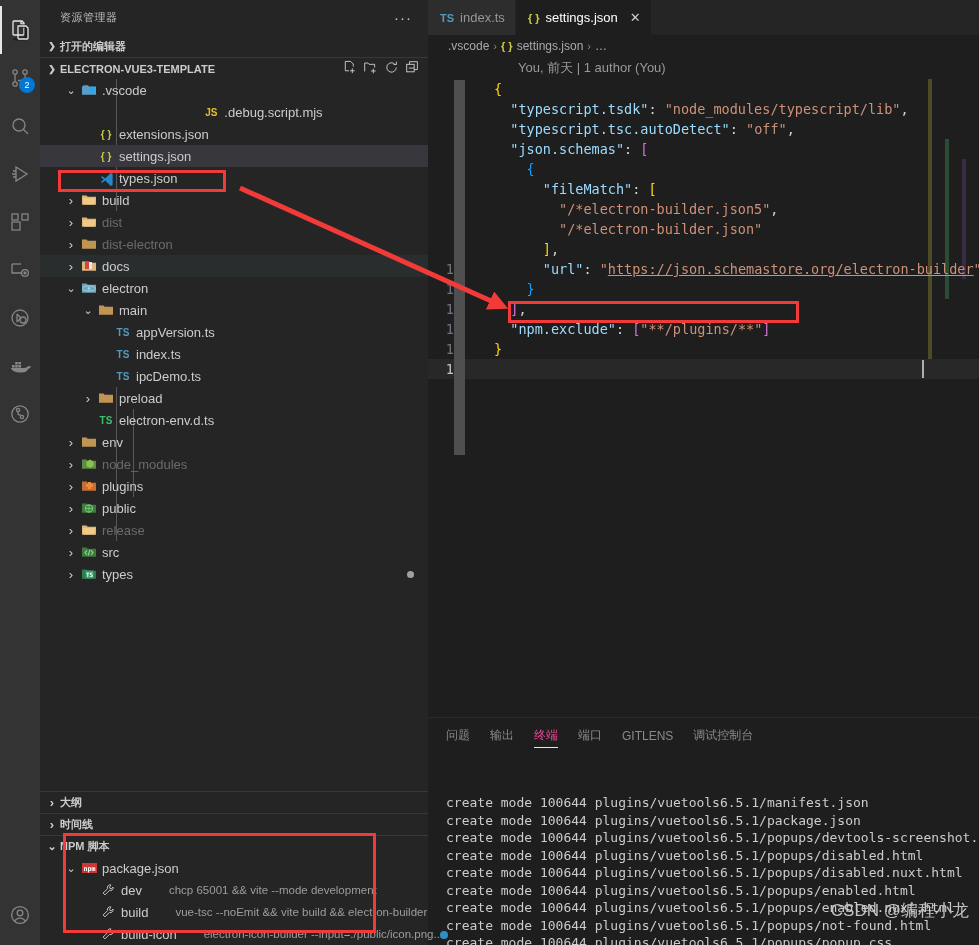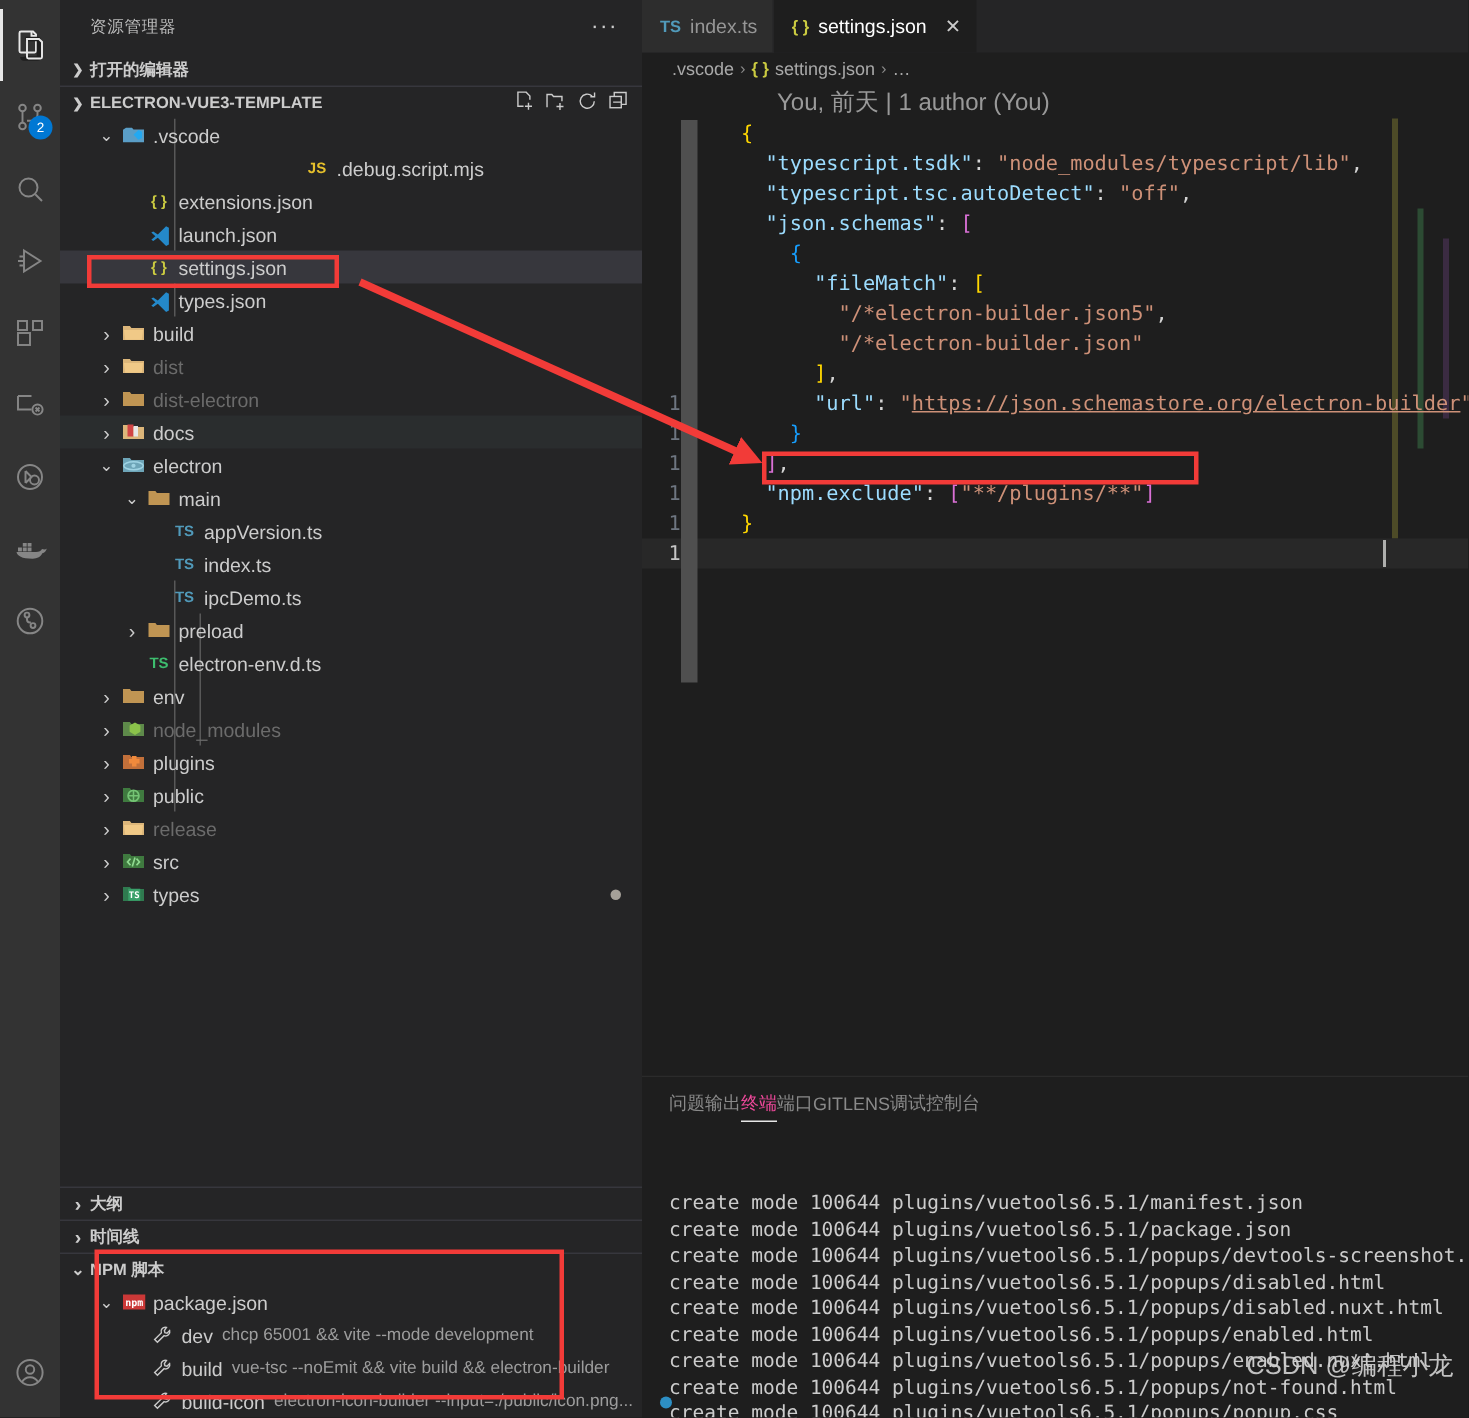--- a/index.html
+++ b/index.html
@@ -86,21 +86,21 @@
     width: 16px; flex: 0 0 16px; text-align: center;
     font-size: 9px; color: #cccccc;
   }
   .row .ficon {
     width: 20px; flex: 0 0 20px; display: flex;
     align-items: center; justify-content: center;
     font-size: 10px; font-weight: bold;
   }
   .row .lbl { padding-left: 3px; }
   .row .lbl.dim { color: #6b6b6b; }
-  .row .arg { color: #9d9d9d; font-size: 11.5px; padding-left: 6px; }
+  .row .arg { color: #9d9d9d; font-size: 11.5px; padding-left: 6px; margin-left: 21px; }
   .dirty-dot {
     position: absolute; right: 14px; top: 8px;
     width: 7px; height: 7px; border-radius: 4px; background: #a5a098;
   }
   .indent-guide {
     position: absolute; top: 0; bottom: 0; width: 1px; background: #585858;
   }
 
   .sb-scroll {
     position: absolute; left: 414px; top: 80px;
@@ -131,21 +131,21 @@
     padding-left: 20px; font-size: 12px; color: #a9a9a9; gap: 4px;
   }
   .breadcrumb .sep { color: #8a8a8a; font-size: 11px; }
   .breadcrumb .jicon { color: #cbcb41; font-weight: bold; font-size: 11px; }
 
   .editor {
     flex: 1 1 auto; position: relative; overflow: hidden;
     background: #1e1e1e;
   }
   .codelens {
-    height: 22px; padding-left: 90px; font-size: 16px; color: #999999;
+    height: 22px; padding-left: 90px; font-size: 13px; color: #999999;
     display: flex; align-items: center; text-align: right;
   }
   .code {
     font-family: "DejaVu Sans Mono", monospace;
     font-size: 13.5px; line-height: 20px;
     position: relative;
   }
   .cline { display: flex; height: 20px; align-items: center; position: relative; }
   .cline.current { background: #282828; }
   .gutter {
@@ -171,21 +171,21 @@
     position: absolute; width: 2px; height: 18px; background: #aeafad;
   }
 
   
   .panel {
     flex: 0 0 228px; height: 228px; background: #1e1e1e;
     border-top: 1px solid #2b2b2b; display: flex; flex-direction: column;
   }
   .panel-tabs {
     height: 35px; flex: 0 0 35px; display: flex; align-items: center;
-    padding-left: 18px; 
+    padding-left: 18px; gap: 20px;
   }
   .ptab {
     font-size: 12px; color: #8a8a8a; height: 35px;
     display: flex; align-items: center; position: relative;
   }
   .ptab.active { color: #ec4899; }
   .ptab.active::after {
     content: ""; position: absolute; left: 0; right: 0; bottom: 5px;
     height: 1px; background: #e7e7e7;
   }
@@ -397,29 +397,20 @@
               <span style="color:#e6c02b">JS</span>
             </span>
             <span class="lbl">.debug.script.mjs</span>
           </div>
           <div class="row" style="padding-left: 40px;">
             <span class="twisty"></span>
             <span class="ficon">
               <span style="color:#cbcb41">{ }</span>
             </span>
             <span class="lbl">extensions.json</span>
-          </div>
-          <div class="row" style="padding-left: 40px;">
-            <span class="twisty"></span>
-            <span class="ficon">
-              <svg width="15" height="15" viewBox="0 0 16 16">
-                <path d="M12.5 2 6.6 7.9 3.4 5.6 2 6.4l2.9 2.6L2 11.6l1.4.8 3.2-2.3 5.9 5.9 2-1V3z" fill="#2489ca"></path>
-              </svg>
-            </span>
-            <span class="lbl">launch.json</span>
           </div>
           <div class="row selected" style="padding-left: 40px;">
             <span class="twisty"></span>
             <span class="ficon">
               <span style="color:#cbcb41">{ }</span>
             </span>
             <span class="lbl">settings.json</span>
           </div>
           <div class="row" style="padding-left: 40px;">
             <span class="twisty"></span>

